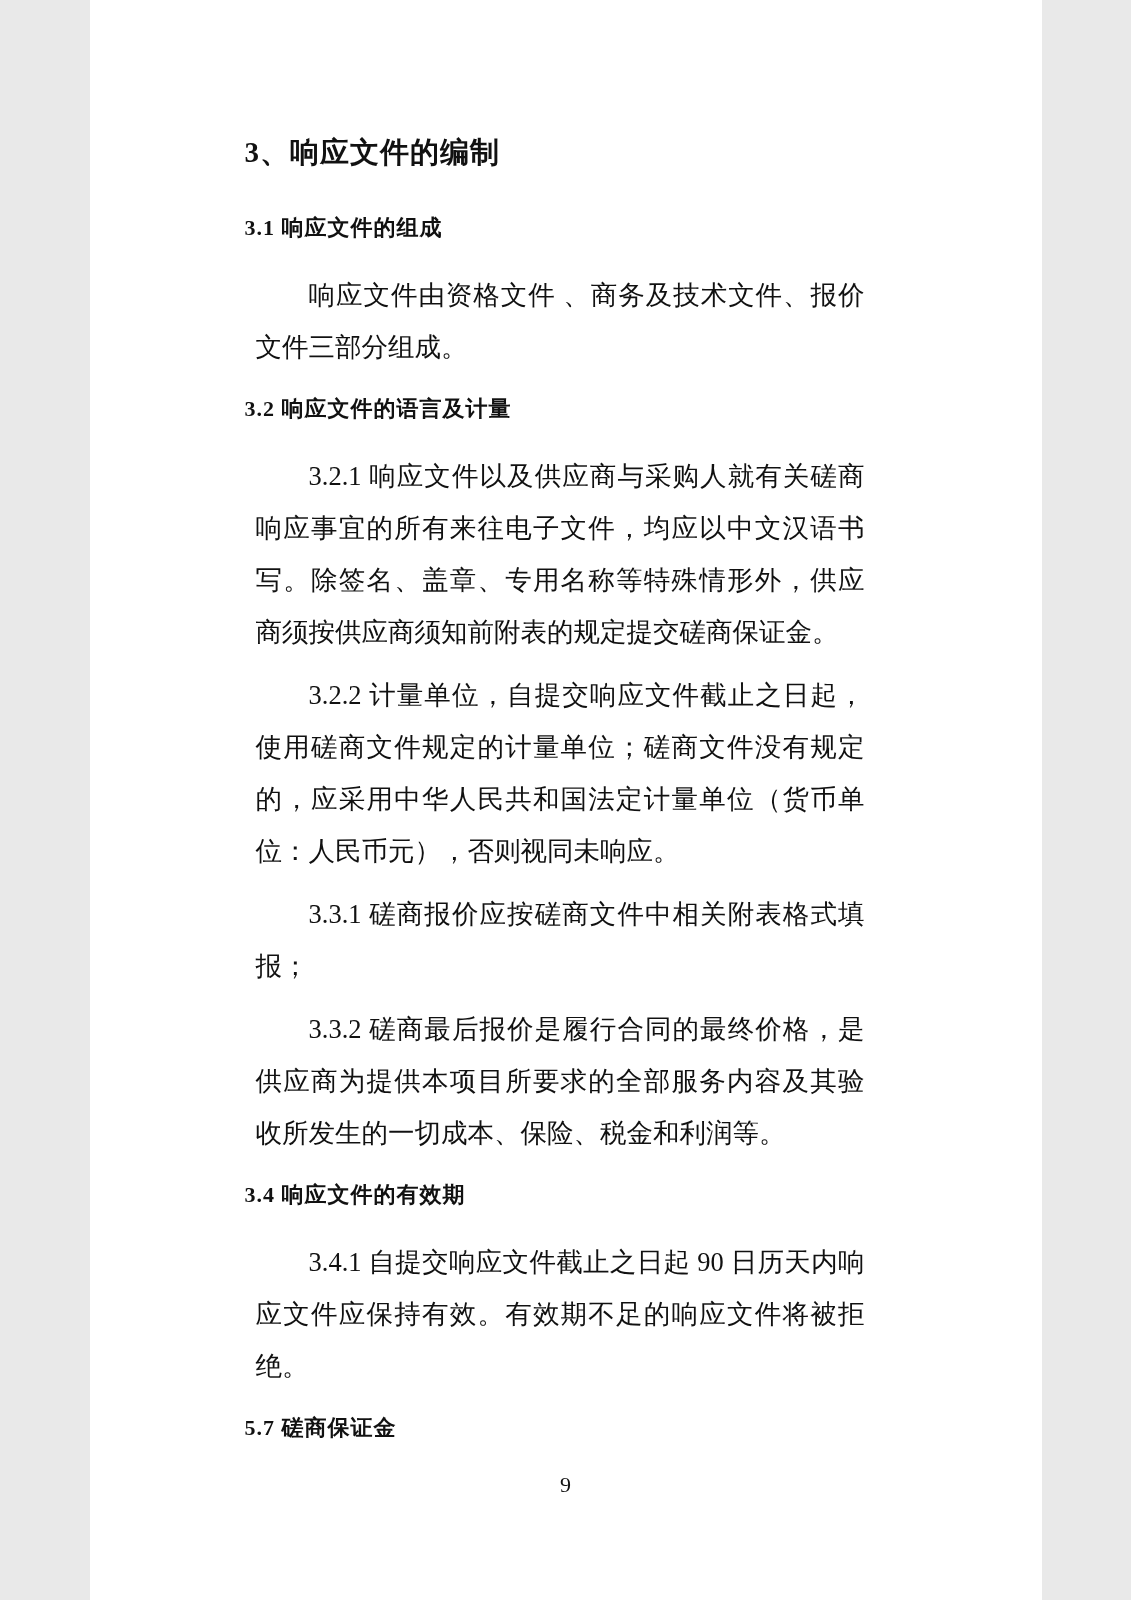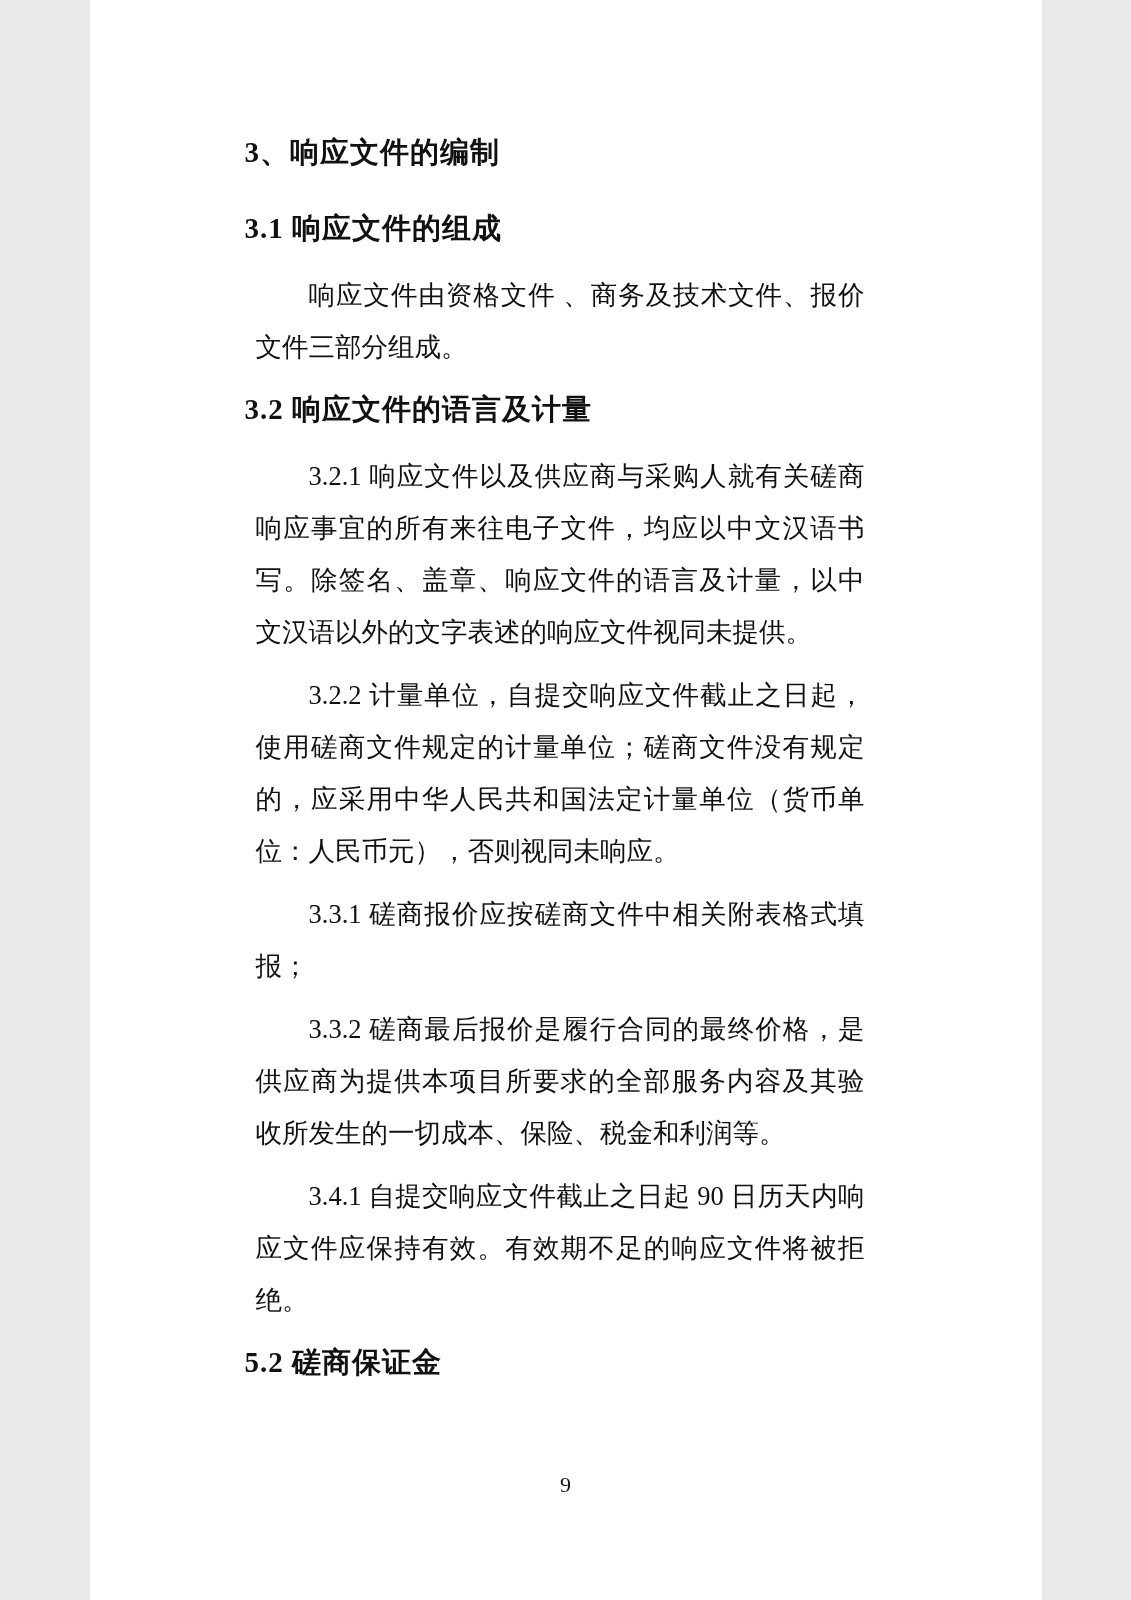--- a/index.html
+++ b/index.html
@@ -20,21 +20,21 @@
     overflow: hidden;
   }
   .doc-h1 {
     font-size: 29px;
     font-weight: bold;
     line-height: 40px;
     margin: 0 0 36px 0;
     letter-spacing: 1px;
   }
   .doc-h2 {
-    font-size: 29px;
+    font-size: 22px;
     font-weight: bold;
     line-height: 40px;
     margin: 16px 0 21px 0;
     letter-spacing: 1px;
   }
   .doc-p {
     font-size: 26.5px;
     line-height: 52px;
     margin: 11px;
     text-align: justify;
@@ -56,31 +56,32 @@
 <div class="page">
 
   <div class="doc-h1">3、响应文件的编制</div>
 
   <div class="doc-h2">3.1 响应文件的组成</div>
 
   <p class="doc-p">响应文件由资格文件 、商务及技术文件、报价文件三部分组成。</p>
 
   <div class="doc-h2">3.2 响应文件的语言及计量</div>
 
-  <p class="doc-p">3.2.1 响应文件以及供应商与采购人就有关磋商响应事宜的所有来往电子文件，均应以中文汉语书写。除签名、盖章、响应文件的语言及计量，以中文汉语以外的文字表述的响应文件视同未提供。</p>
+  <p class="doc-p">3.2.1 响应文件以及供应商与采购人就有关磋商响应事宜的所有来往电子文件，均应以中文汉语书写。除签名、盖章、专用名称等特殊情形外，供应商须按供应商须知前附表的规定提交磋商保证金。</p>
 
   <p class="doc-p">3.2.2 计量单位，自提交响应文件截止之日起，使用磋商文件规定的计量单位；磋商文件没有规定的，应采用中华人民共和国法定计量单位（货币单位：人民币元），否则视同未响应。</p>
 
 
   <p class="doc-p">3.3.1 磋商报价应按磋商文件中相关附表格式填报；</p>
 
   <p class="doc-p">3.3.2 磋商最后报价是履行合同的最终价格，是供应商为提供本项目所要求的全部服务内容及其验收所发生的一切成本、保险、税金和利润等。</p>
 
+  <div class="doc-h2">3.4 响应文件的有效期</div>
 
   <p class="doc-p">3.4.1 自提交响应文件截止之日起 90 日历天内响应文件应保持有效。有效期不足的响应文件将被拒绝。</p>
 
 
-  <div class="doc-h2">5.2 磋商保证金</div>
+  <div class="doc-h2">5.7 磋商保证金</div>
 
 
   <div class="page-footer">9</div>
 
 </div>
 
 </body></html>

